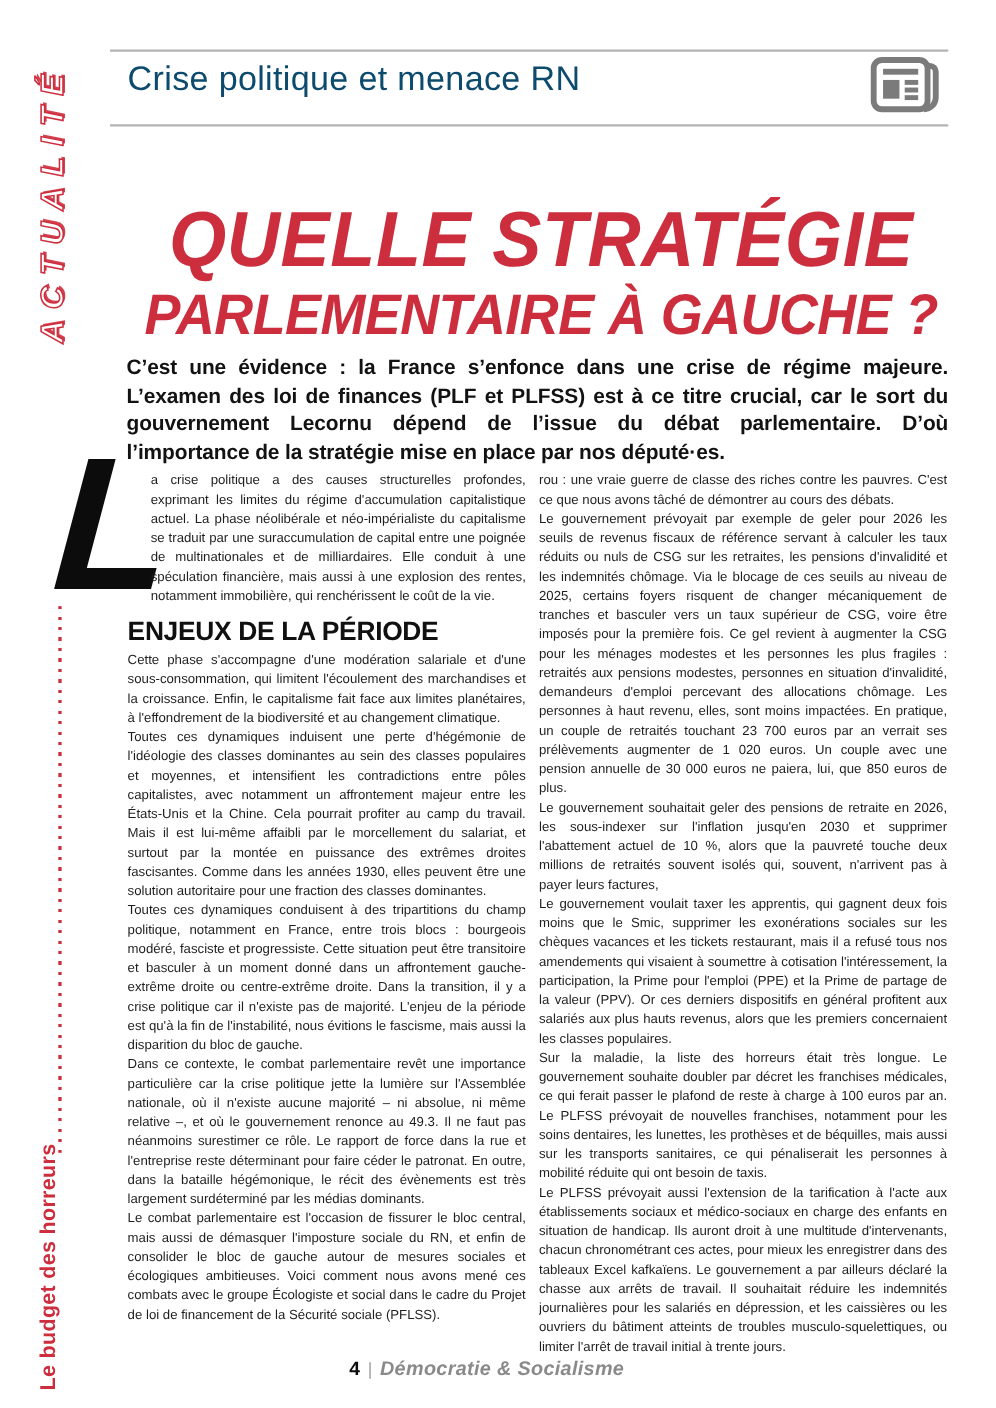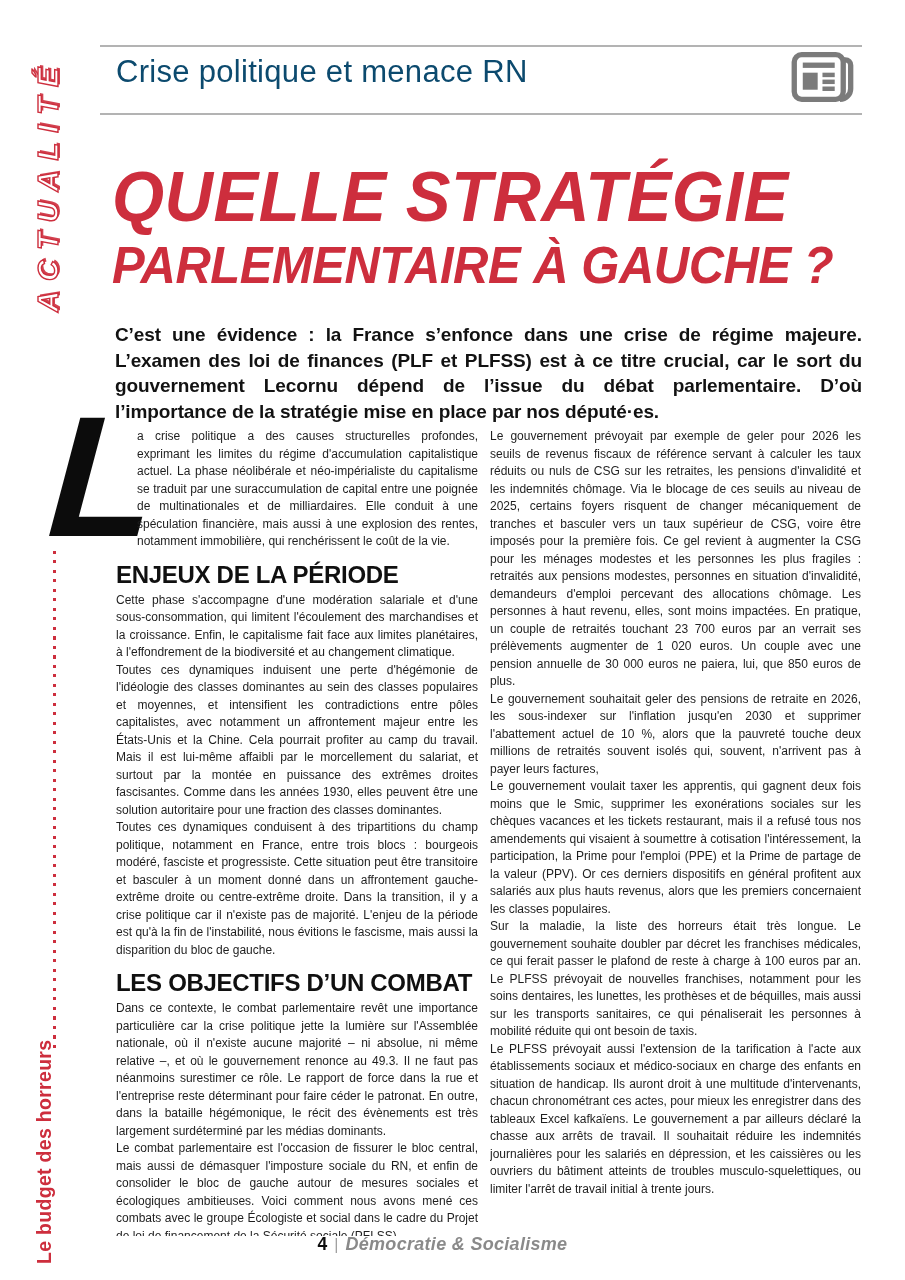--- a/index.html
+++ b/index.html
@@ -11,22 +11,22 @@
   
   .rule{position:absolute;left:100px;width:762px;height:2px;background:#b3b3b3;}
   .rule-top{top:45px;}
   .rule-bottom{top:113px;}
   .kicker{
     position:absolute;left:116px;top:54px;font-size:31px;color:#0c4a6e;
     letter-spacing:.3px;white-space:nowrap;
   }
   .news-icon{position:absolute;left:790px;top:50px;}
   
-  .headline{position:absolute;left:112px;top:154px;width:760px;color:#cd2e3d;
-    font-weight:bold;font-style:italic;}
+  .headline{position:absolute;left:112px;top:176px;width:760px;color:#cd2e3d;
+    font-weight:bold;font-style:italic;text-align:center;}
   .headline-l1{font-size:67px;line-height:80px;letter-spacing:.5px;white-space:nowrap;
     transform:scaleY(1.06);transform-origin:left top;}
   .headline-l2{font-size:49px;line-height:58px;letter-spacing:-.5px;white-space:nowrap;
     transform:scaleY(1.06);transform-origin:left top;}
   
   .standfirst{
     position:absolute;left:115px;top:322px;width:747px;
     font-size:19px;line-height:25.5px;font-weight:bold;color:#121212;
     text-align:justify;letter-spacing:-.1px;margin:0;
   }
@@ -108,27 +108,27 @@
 <p class="standfirst">C’est une évidence : la France s’enfonce dans une crise de régime majeure. L’examen des loi de finances (PLF et PLFSS) est à ce titre crucial, car le sort du gouvernement Lecornu dépend de l’issue du débat parlementaire. D’où l’importance de la stratégie mise en place par nos député·es.</p>
 
 <div class="dropcap">L</div>
 
 <div class="col col-left">
   <p class="body-para opening">a crise politique a des causes structurelles profondes, exprimant les limites du régime d'accumulation capitalistique actuel. La phase néolibérale et néo-impérialiste du capitalisme se traduit par une suraccumulation de capital entre une poignée de multinationales et de milliardaires. Elle conduit à une spéculation financière, mais aussi à une explosion des rentes, notamment immobilière, qui renchérissent le coût de la vie.</p>
   <h3 class="col-heading">ENJEUX DE LA PÉRIODE</h3>
   <p class="body-para">Cette phase s'accompagne d'une modération salariale et d'une sous-consommation, qui limitent l'écoulement des marchandises et la croissance. Enfin, le capitalisme fait face aux limites planétaires, à l'effondrement de la biodiversité et au changement climatique.</p>
   <p class="body-para">Toutes ces dynamiques induisent une perte d'hégémonie de l'idéologie des classes dominantes au sein des classes populaires et moyennes, et intensifient les contradictions entre pôles capitalistes, avec notamment un affrontement majeur entre les États-Unis et la Chine. Cela pourrait profiter au camp du travail. Mais il est lui-même affaibli par le morcellement du salariat, et surtout par la montée en puissance des extrêmes droites fascisantes. Comme dans les années 1930, elles peuvent être une solution autoritaire pour une fraction des classes dominantes.</p>
   <p class="body-para">Toutes ces dynamiques conduisent à des tripartitions du champ politique, notamment en France, entre trois blocs : bourgeois modéré, fasciste et progressiste. Cette situation peut être transitoire et basculer à un moment donné dans un affrontement gauche-extrême droite ou centre-extrême droite. Dans la transition, il y a crise politique car il n'existe pas de majorité. L'enjeu de la période est qu'à la fin de l'instabilité, nous évitions le fascisme, mais aussi la disparition du bloc de gauche.</p>
-  <h3 class="col-heading">LES OBJECTIFS D’UN COMBAT</h3>
   <p class="body-para">Dans ce contexte, le combat parlementaire revêt une importance particulière car la crise politique jette la lumière sur l'Assemblée nationale, où il n'existe aucune majorité – ni absolue, ni même relative –, et où le gouvernement renonce au 49.3. Il ne faut pas néanmoins surestimer ce rôle. Le rapport de force dans la rue et l'entreprise reste déterminant pour faire céder le patronat. En outre, dans la bataille hégémonique, le récit des évènements est très largement surdéterminé par les médias dominants.</p>
   <p class="body-para">Le combat parlementaire est l'occasion de fissurer le bloc central, mais aussi de démasquer l'imposture sociale du RN, et enfin de consolider le bloc de gauche autour de mesures sociales et écologiques ambitieuses. Voici comment nous avons mené ces combats avec le groupe Écologiste et social dans le cadre du Projet de loi de financement de la Sécurité sociale (PFLSS).</p>
 
 </div>
 
 <div class="col col-right">
+  <p class="body-para">rou : une vraie guerre de classe des riches contre les pauvres. C'est ce que nous avons tâché de démontrer au cours des débats.</p>
   <p class="body-para">Le gouvernement prévoyait par exemple de geler pour 2026 les seuils de revenus fiscaux de référence servant à calculer les taux réduits ou nuls de CSG sur les retraites, les pensions d'invalidité et les indemnités chômage. Via le blocage de ces seuils au niveau de 2025, certains foyers risquent de changer mécaniquement de tranches et basculer vers un taux supérieur de CSG, voire être imposés pour la première fois. Ce gel revient à augmenter la CSG pour les ménages modestes et les personnes les plus fragiles : retraités aux pensions modestes, personnes en situation d'invalidité, demandeurs d'emploi percevant des allocations chômage. Les personnes à haut revenu, elles, sont moins impactées. En pratique, un couple de retraités touchant 23 700 euros par an verrait ses prélèvements augmenter de 1 020 euros. Un couple avec une pension annuelle de 30 000 euros ne paiera, lui, que 850 euros de plus.</p>
   <p class="body-para">Le gouvernement souhaitait geler des pensions de retraite en 2026, les sous-indexer sur l'inflation jusqu'en 2030 et supprimer l'abattement actuel de 10 %, alors que la pauvreté touche deux millions de retraités souvent isolés qui, souvent, n'arrivent pas à payer leurs factures,</p>
   <p class="body-para">Le gouvernement voulait taxer les apprentis, qui gagnent deux fois moins que le Smic, supprimer les exonérations sociales sur les chèques vacances et les tickets restaurant, mais il a refusé tous nos amendements qui visaient à soumettre à cotisation l'intéressement, la participation, la Prime pour l'emploi (PPE) et la Prime de partage de la valeur (PPV). Or ces derniers dispositifs en général profitent aux salariés aux plus hauts revenus, alors que les premiers concernaient les classes populaires.</p>
   <p class="body-para">Sur la maladie, la liste des horreurs était très longue. Le gouvernement souhaite doubler par décret les franchises médicales, ce qui ferait passer le plafond de reste à charge à 100 euros par an. Le PLFSS prévoyait de nouvelles franchises, notamment pour les soins dentaires, les lunettes, les prothèses et de béquilles, mais aussi sur les transports sanitaires, ce qui pénaliserait les personnes à mobilité réduite qui ont besoin de taxis.</p>
   <p class="body-para">Le PLFSS prévoyait aussi l'extension de la tarification à l'acte aux établissements sociaux et médico-sociaux en charge des enfants en situation de handicap. Ils auront droit à une multitude d'intervenants, chacun chronométrant ces actes, pour mieux les enregistrer dans des tableaux Excel kafkaïens. Le gouvernement a par ailleurs déclaré la chasse aux arrêts de travail. Il souhaitait réduire les indemnités journalières pour les salariés en dépression, et les caissières ou les ouvriers du bâtiment atteints de troubles musculo-squelettiques, ou limiter l'arrêt de travail initial à trente jours.</p>
 
 </div>
 
 <div class="footer">
   <span class="page-num">4</span>

